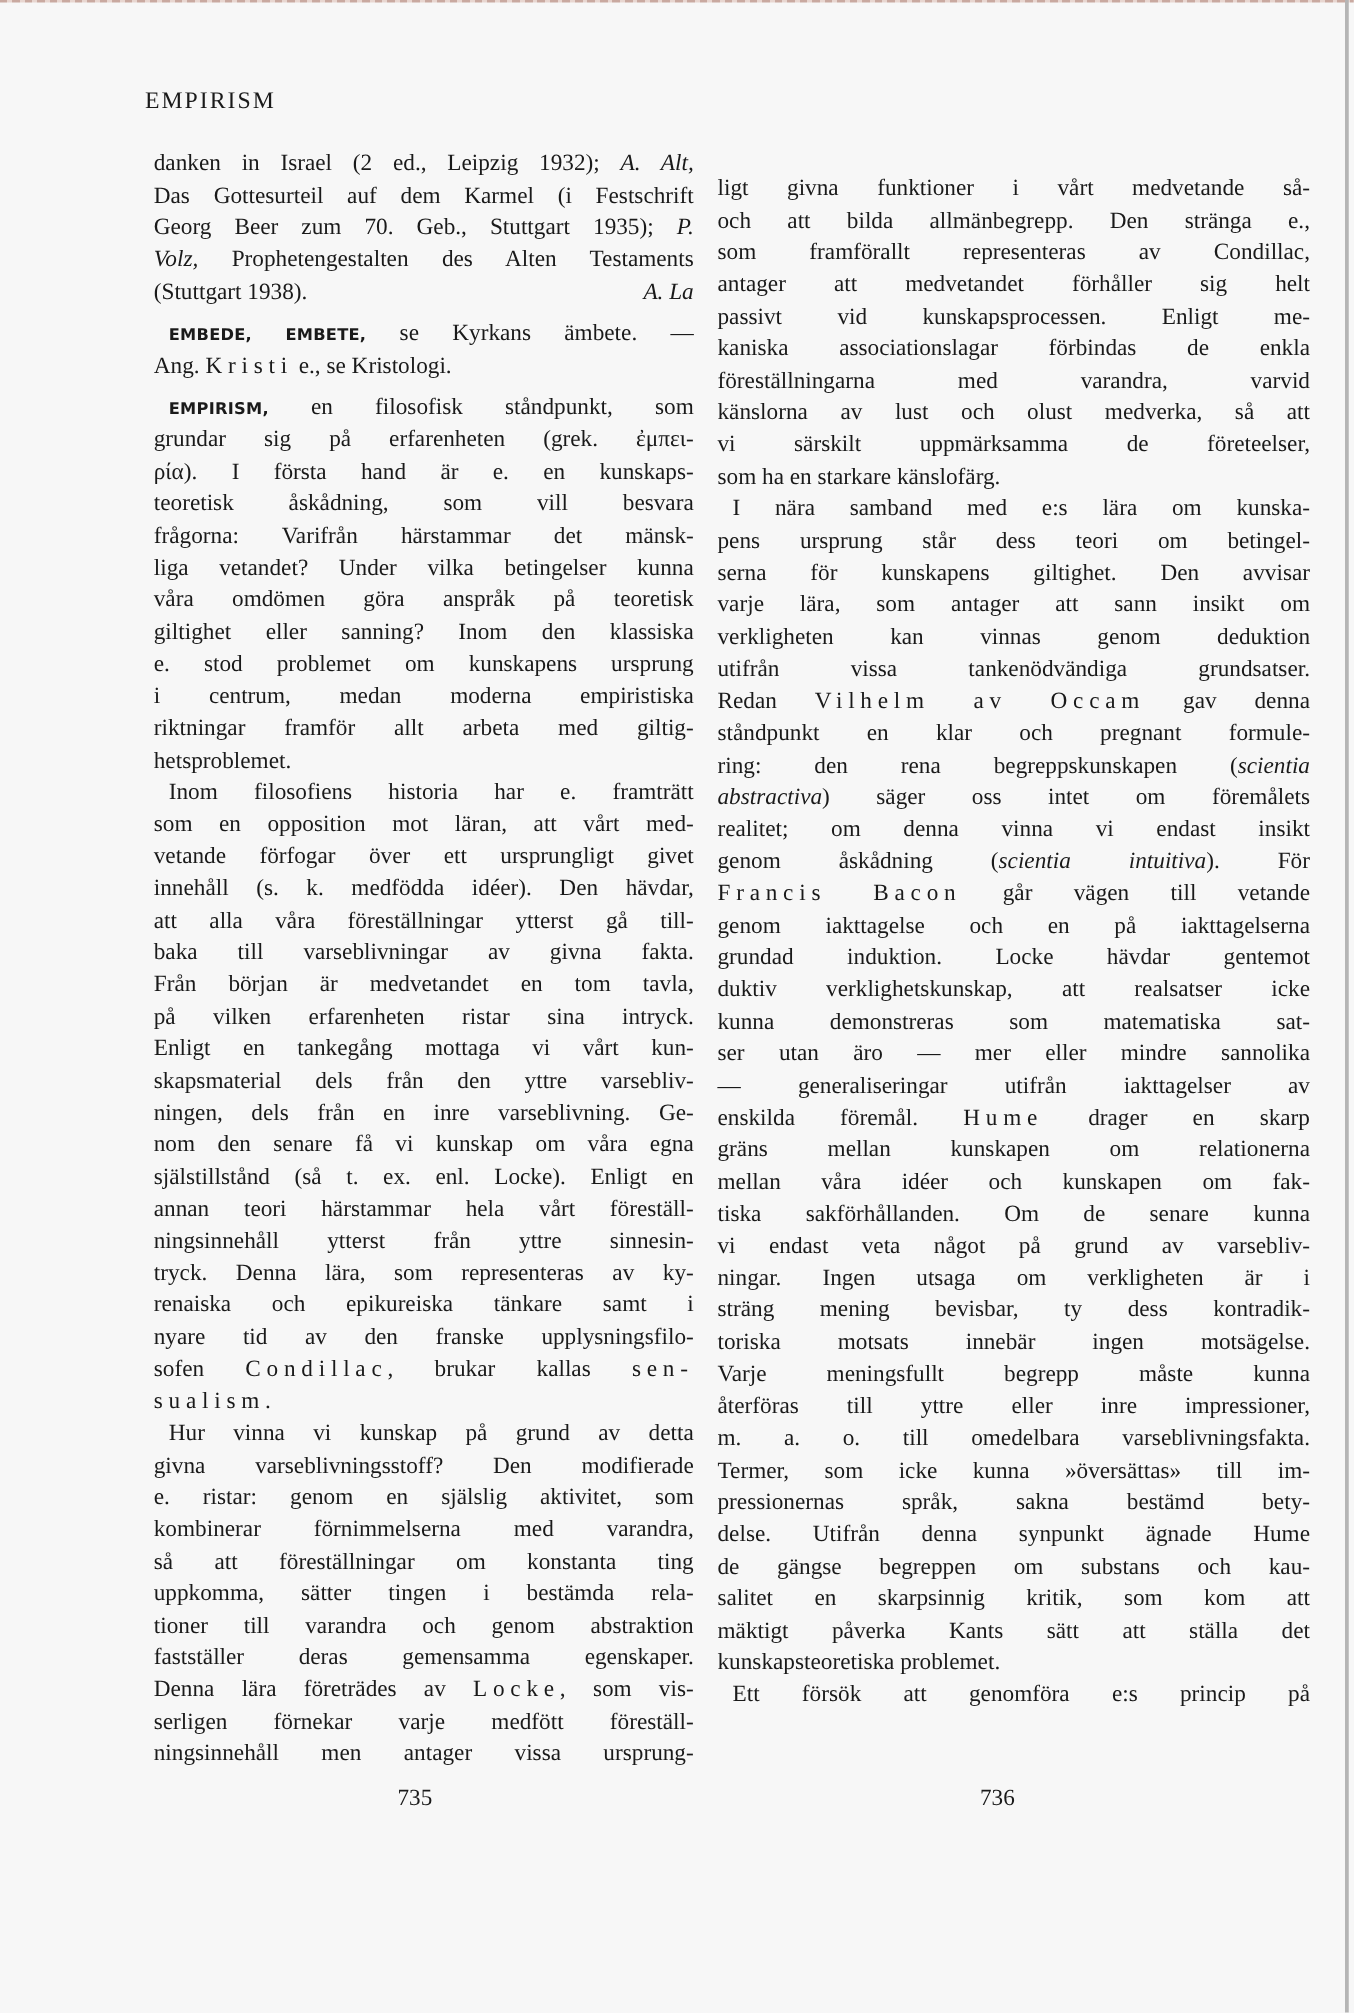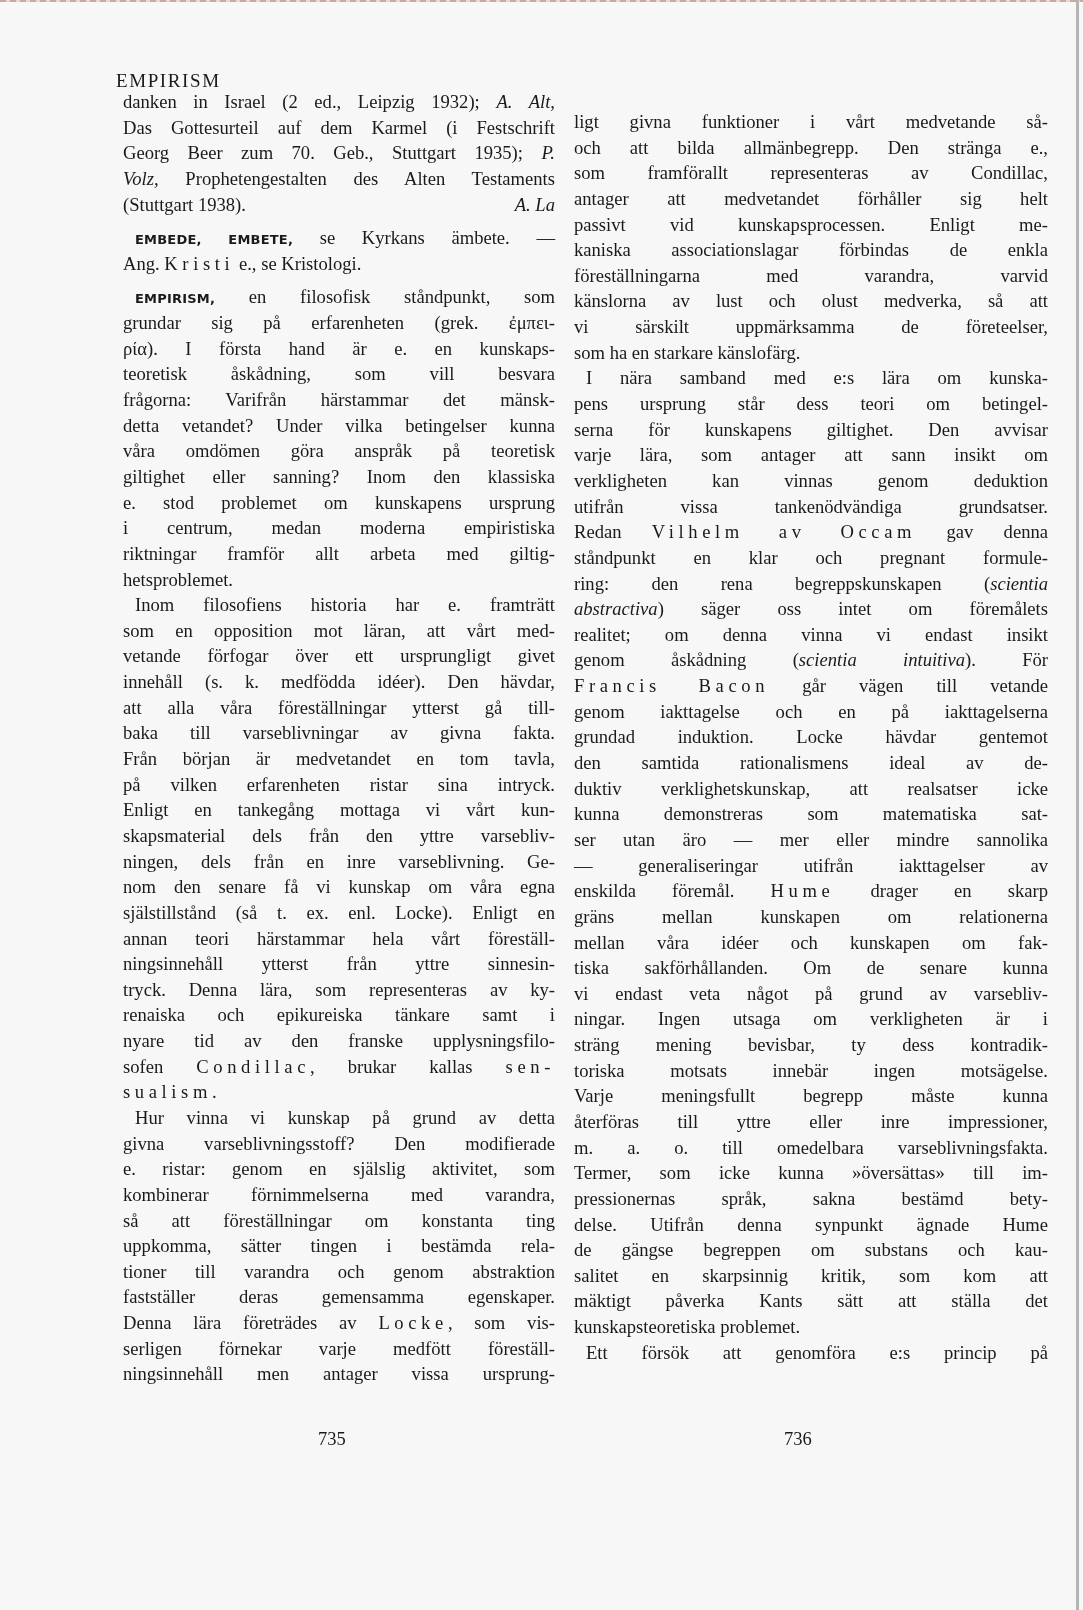--- a/index.html
+++ b/index.html
@@ -6,21 +6,21 @@
   body {
     width:1083px; height:1610px; position:relative; overflow:hidden;
     background:#f7f7f7;
     font-family:"Liberation Serif","DejaVu Serif",serif;
     color:#1a1a1a;
   }
   .top-edge { position:absolute; left:0; top:0; width:1083px; height:2px;
     background:repeating-linear-gradient(90deg,#c9a9a0 0 6px,#e8d6d0 6px 10px); }
   .right-edge { position:absolute; left:1076px; top:0; width:3px; height:1610px; background:#b5b5b5; }
   .running-head { position:absolute; left:116px; top:70px; font-size:19px; letter-spacing:1.6px; }
-  .col { position:absolute; font-size:18.6px; line-height:25.65px; }
+  .col { position:absolute; font-size:18.6px; line-height:25.65px;margin-top:29px; }
   .col-left { left:123px; top:89px; width:432px; }
   .col-right { left:574px; top:109px; width:474px; }
   .line { display:block; white-space:nowrap; text-align:justify; text-align-last:justify; height:25.65px; }
   .line.last { text-align-last:left; }
   .line.sp { margin-top:8px; }
   .indent { padding-left:12px; }
   .hw { font-family:"DejaVu Sans","Liberation Sans",sans-serif; font-weight:bold; font-size:13px; letter-spacing:0.2px; }
   .spaced { letter-spacing:4.6px; }
   i { font-style:italic; }
   .pagenum { position:absolute; top:1429px; font-size:18.5px; }
@@ -49,21 +49,21 @@
     <span class="line sp indent"><span class="hw">EMBEDE, EMBETE,</span><span> se Kyrkans ämbete. —</span></span>
     <span class="line last"><span>Ang. </span><span class="spaced">Kristi</span><span> e., se Kristologi.</span></span>
   </div>
 
   <div>
     <span class="line sp indent"><span class="hw">EMPIRISM,</span><span> en filosofisk ståndpunkt, som</span></span>
     <span class="line">grundar sig på erfarenheten (grek. ἐμπει-</span>
     <span class="line">ρία). I första hand är e. en kunskaps-</span>
     <span class="line">teoretisk åskådning, som vill besvara</span>
     <span class="line">frågorna: Varifrån härstammar det mänsk-</span>
-    <span class="line">detta vetandet? Under vilka betingelser kunna</span>
+    <span class="line">liga vetandet? Under vilka betingelser kunna</span>
     <span class="line">våra omdömen göra anspråk på teoretisk</span>
     <span class="line">giltighet eller sanning? Inom den klassiska</span>
     <span class="line">e. stod problemet om kunskapens ursprung</span>
     <span class="line">i centrum, medan moderna empiristiska</span>
     <span class="line">riktningar framför allt arbeta med giltig-</span>
     <span class="line last">hetsproblemet.</span>
 
     <span class="line indent">Inom filosofiens historia har e. framträtt</span>
     <span class="line">som en opposition mot läran, att vårt med-</span>
     <span class="line">vetande förfogar över ett ursprungligt givet</span>
@@ -119,21 +119,20 @@
   <span class="line">utifrån vissa tankenödvändiga grundsatser.</span>
   <span class="line"><span>Redan </span><span class="spaced">Vilhelm</span><span class="spaced"> av </span><span class="spaced">Occam</span><span> gav denna</span></span>
   <span class="line">ståndpunkt en klar och pregnant formule-</span>
   <span class="line"><span>ring: den rena begreppskunskapen (</span><i>scientia</i></span>
   <span class="line"><i>abstractiva</i><span>) säger oss intet om föremålets</span></span>
   <span class="line">realitet; om denna vinna vi endast insikt</span>
   <span class="line"><span>genom åskådning (</span><i>scientia intuitiva</i><span>). För</span></span>
   <span class="line"><span class="spaced">Francis Bacon</span><span> går vägen till vetande</span></span>
   <span class="line">genom iakttagelse och en på iakttagelserna</span>
   <span class="line">grundad induktion. Locke hävdar gentemot</span>
-  <span class="line">den samtida rationalismens ideal av de-</span>
   <span class="line">duktiv verklighetskunskap, att realsatser icke</span>
   <span class="line">kunna demonstreras som matematiska sat-</span>
   <span class="line">ser utan äro — mer eller mindre sannolika</span>
   <span class="line">— generaliseringar utifrån iakttagelser av</span>
   <span class="line"><span>enskilda föremål. </span><span class="spaced">Hume</span><span> drager en skarp</span></span>
   <span class="line">gräns mellan kunskapen om relationerna</span>
   <span class="line">mellan våra idéer och kunskapen om fak-</span>
   <span class="line">tiska sakförhållanden. Om de senare kunna</span>
   <span class="line">vi endast veta något på grund av varsebliv-</span>
   <span class="line">ningar. Ingen utsaga om verkligheten är i</span>

